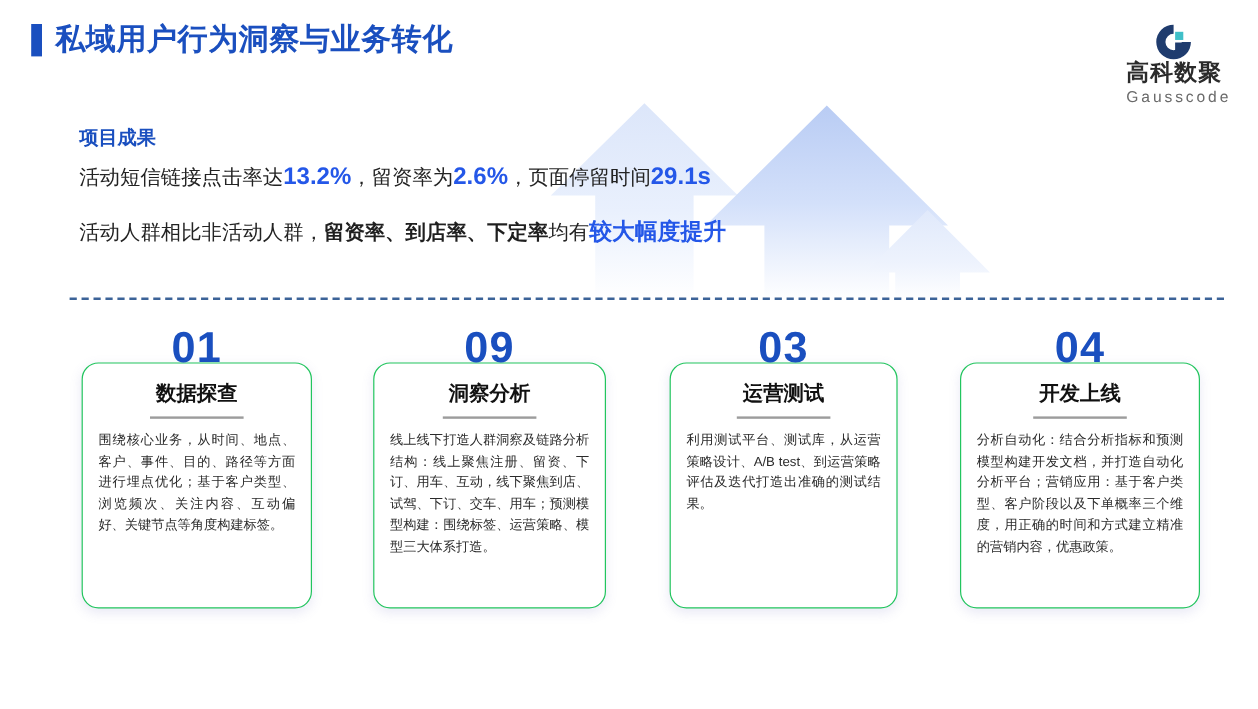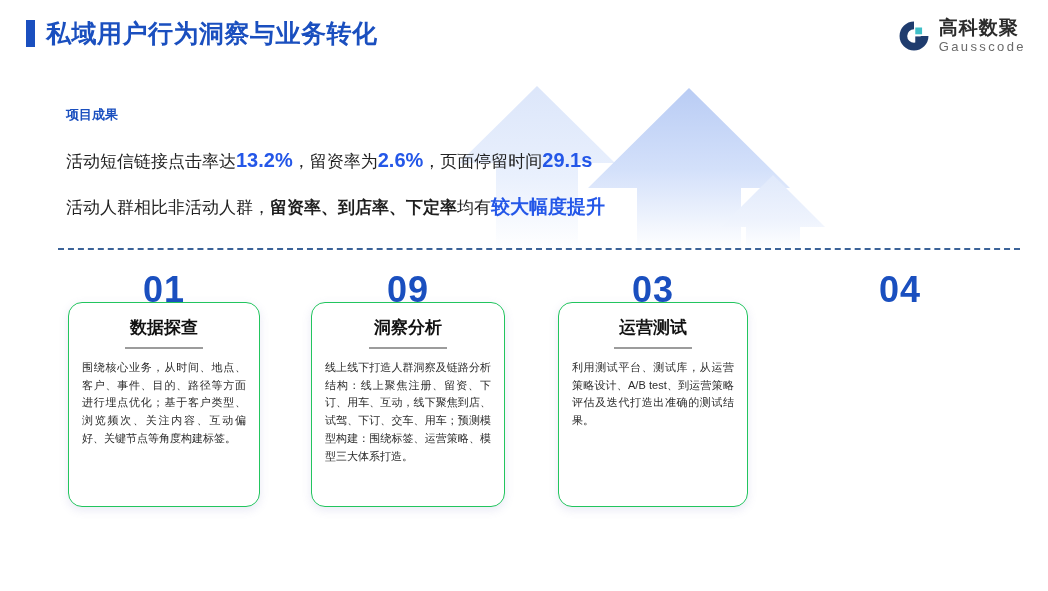--- a/index.html
+++ b/index.html
@@ -62,20 +62,21 @@
   }
 
   
   .logo {
     position: absolute;
     right: 22px;
     top: 18px;
     display: flex;
     align-items: center;
     z-index: 4;
+    flex-direction: column;
   }
   .logo-mark {
     width: 34px;
     height: 34px;
     margin-right: 8px;
     flex: none;
   }
   .logo-text { display: flex; flex-direction: column; line-height: 1; }
   .logo-cn {
     font-size: 19px;
@@ -92,24 +93,24 @@
 
   
   .results {
     position: absolute;
     left: 66px;
     top: 108px;
     width: 640px;
     z-index: 3;
   }
   .results-heading {
-    font-size: 13px;
+    font-size: 16px;
     font-weight: bold;
     color: #1A4FBF;
-    margin-bottom: 26px;
+    margin-bottom: 10px;
     line-height: 1;
   }
   .results-line {
     font-size: 17px;
     color: #232323;
     line-height: 1.35;
     white-space: nowrap;
   }
   .results-line + .results-line { margin-top: 20px; }
   .hl-num {
@@ -294,17 +295,22 @@
       <div class="step-num">03</div>
       <div class="step-card">
         <div class="step-title">运营测试</div>
         <div class="step-rule"></div>
         <div class="step-body">利用测试平台、测试库，从运营策略设计、A/B test、到运营策略评估及迭代打造出准确的测试结果。</div>
       </div>
     </div>
 
     <div class="step step-4">
       <div class="step-num">04</div>
+      <div class="step-card">
+        <div class="step-title">开发上线</div>
+        <div class="step-rule"></div>
+        <div class="step-body">分析自动化：结合分析指标和预测模型构建开发文档，并打造自动化分析平台；营销应用：基于客户类型、客户阶段以及下单概率三个维度，用正确的时间和方式建立精准的营销内容，优惠政策。</div>
+      </div>
     </div>
 
   </div>
 
 </div>
 
 </body></html>

